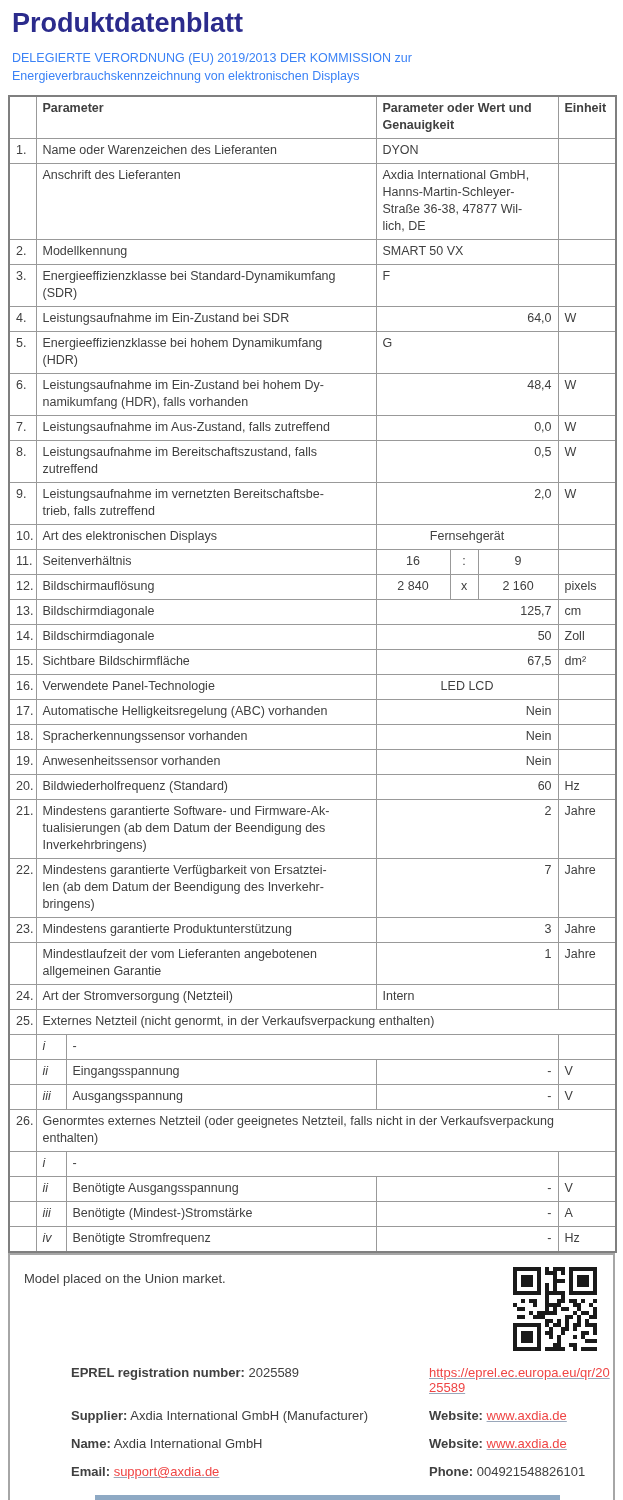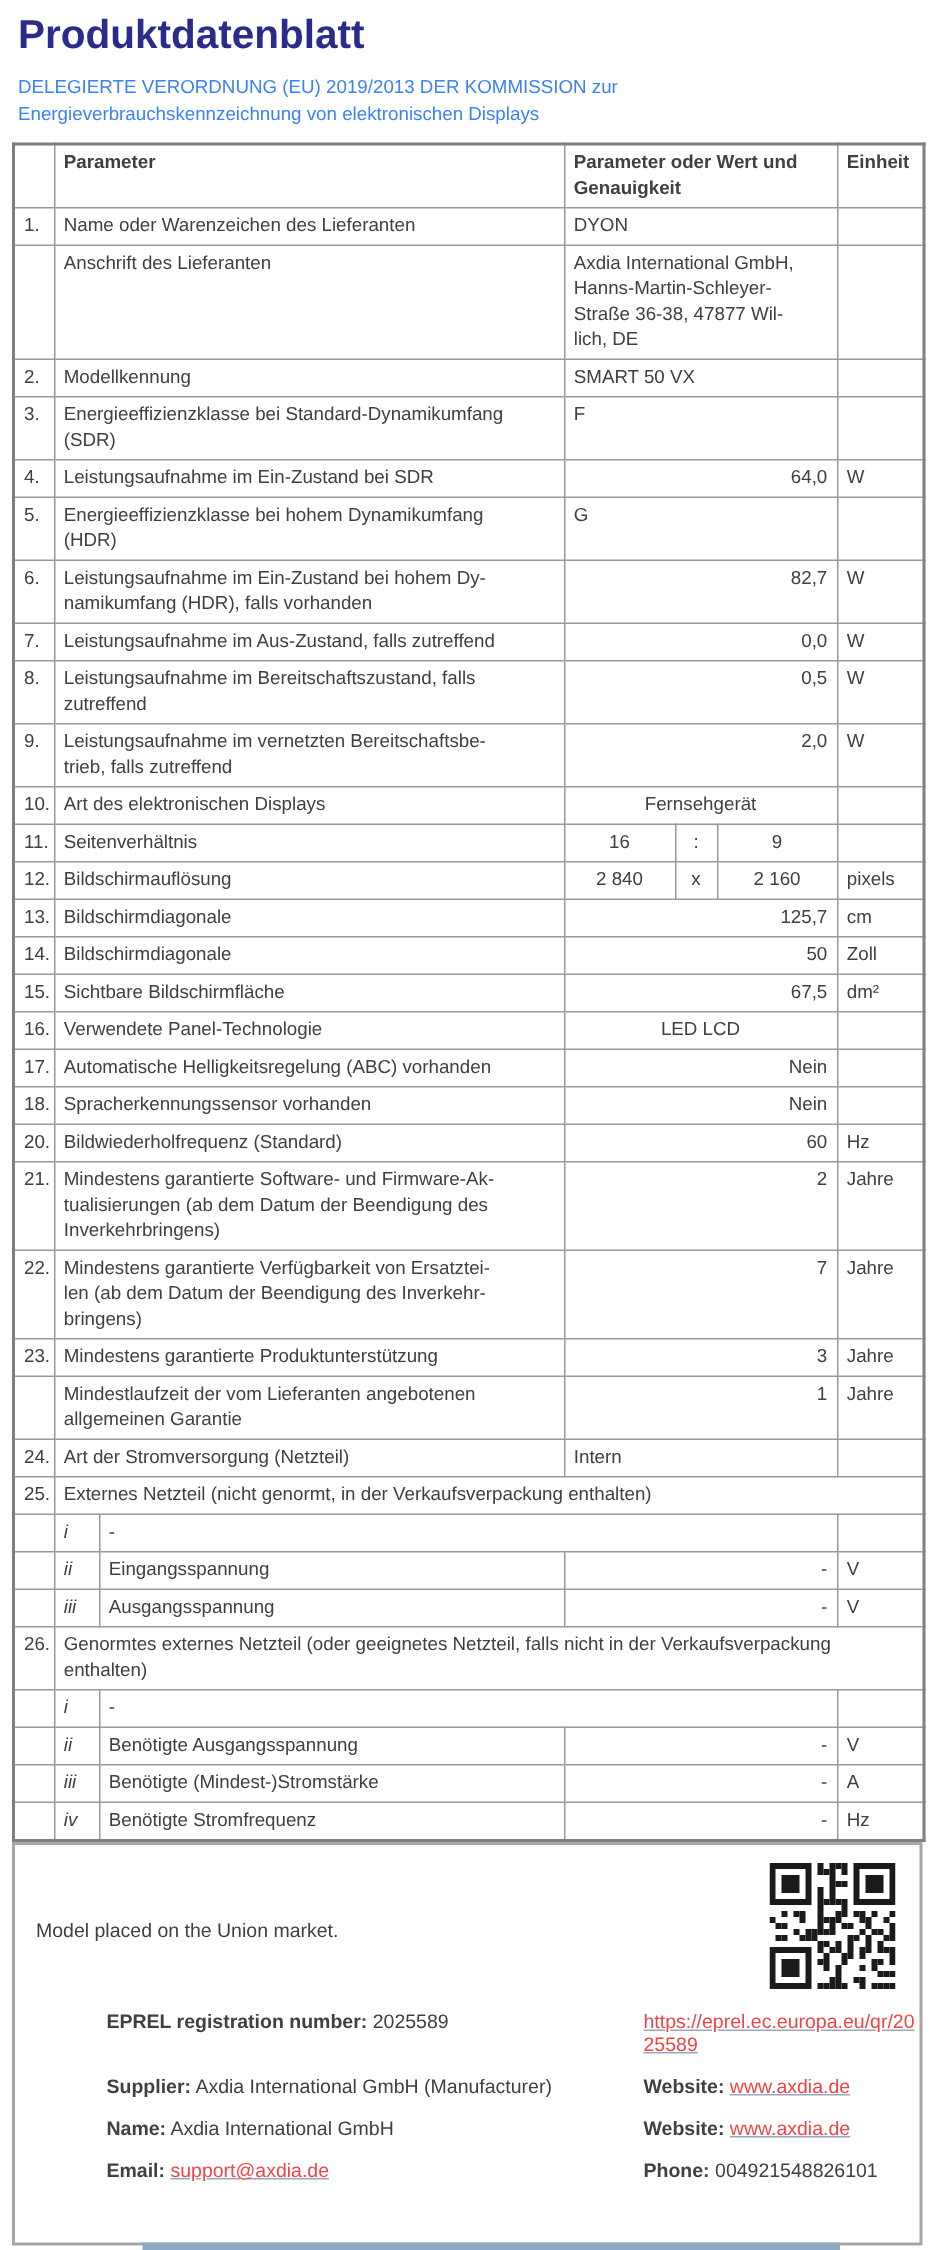--- a/index.html
+++ b/index.html
@@ -27,21 +27,21 @@
   .preline{white-space:pre-line;}
   td.a-left{text-align:left;}
   td.a-right{text-align:right;}
   td.a-center{text-align:center;}
   .footer-box{
     margin-top:auto;margin-bottom:3px;border:2px solid #a6a6a6;
     padding:12px 14px 10px 14px;box-sizing:border-box;height:349px;
     font-size:13px;color:#404040;
   }
   .f-row{display:grid;grid-template-columns:358px 1fr;align-items:start;margin-bottom:13px;margin-left:47px;}
-  .f-row1{display:flex;justify-content:space-between;align-items:center;margin-bottom:14px;}
+  .f-row1{display:flex;justify-content:space-between;align-items:flex-start;margin-bottom:14px;}
   .b{font-weight:bold;}
   .link{
     color:#ef4444;text-decoration:underline;text-decoration-color:#9aa7ba;cursor:pointer;
   }
   .qr{width:84px;height:84px;margin-right:2px;}
   .bottom-bar{
     position:absolute;left:95px;bottom:0;width:465px;height:5px;background:#8ea9c4;
   }
   .mkt{padding-top:4px;}
 </style>
@@ -115,21 +115,21 @@
           <td>5.</td>
           <td class="preline" colspan="2">Energieeffizienzklasse bei hohem Dynamikumfang
 (HDR)</td>
           <td class="preline a-left" colspan="3">G</td>
           <td></td>
         </tr>
         <tr>
           <td>6.</td>
           <td class="preline" colspan="2">Leistungsaufnahme im Ein-Zustand bei hohem Dy-
 namikumfang (HDR), falls vorhanden</td>
-          <td class="preline a-right" colspan="3">82,7</td>
+          <td class="preline a-right" colspan="3">48,4</td>
           <td>W</td>
         </tr>
         <tr>
           <td>7.</td>
           <td class="preline" colspan="2">Leistungsaufnahme im Aus-Zustand, falls zutreffend</td>
           <td class="preline a-right" colspan="3">0,0</td>
           <td>W</td>
         </tr>
         <tr>
           <td>8.</td>
@@ -193,20 +193,26 @@
         </tr>
         <tr>
           <td>17.</td>
           <td class="preline" colspan="2">Automatische Helligkeitsregelung (ABC) vorhanden</td>
           <td class="preline a-right" colspan="3">Nein</td>
           <td></td>
         </tr>
         <tr>
           <td>18.</td>
           <td class="preline" colspan="2">Spracherkennungssensor vorhanden</td>
+          <td class="preline a-right" colspan="3">Nein</td>
+          <td></td>
+        </tr>
+        <tr>
+          <td>19.</td>
+          <td class="preline" colspan="2">Anwesenheitssensor vorhanden</td>
           <td class="preline a-right" colspan="3">Nein</td>
           <td></td>
         </tr>
         <tr>
           <td>20.</td>
           <td class="preline" colspan="2">Bildwiederholfrequenz (Standard)</td>
           <td class="preline a-right" colspan="3">60</td>
           <td>Hz</td>
         </tr>
         <tr>

